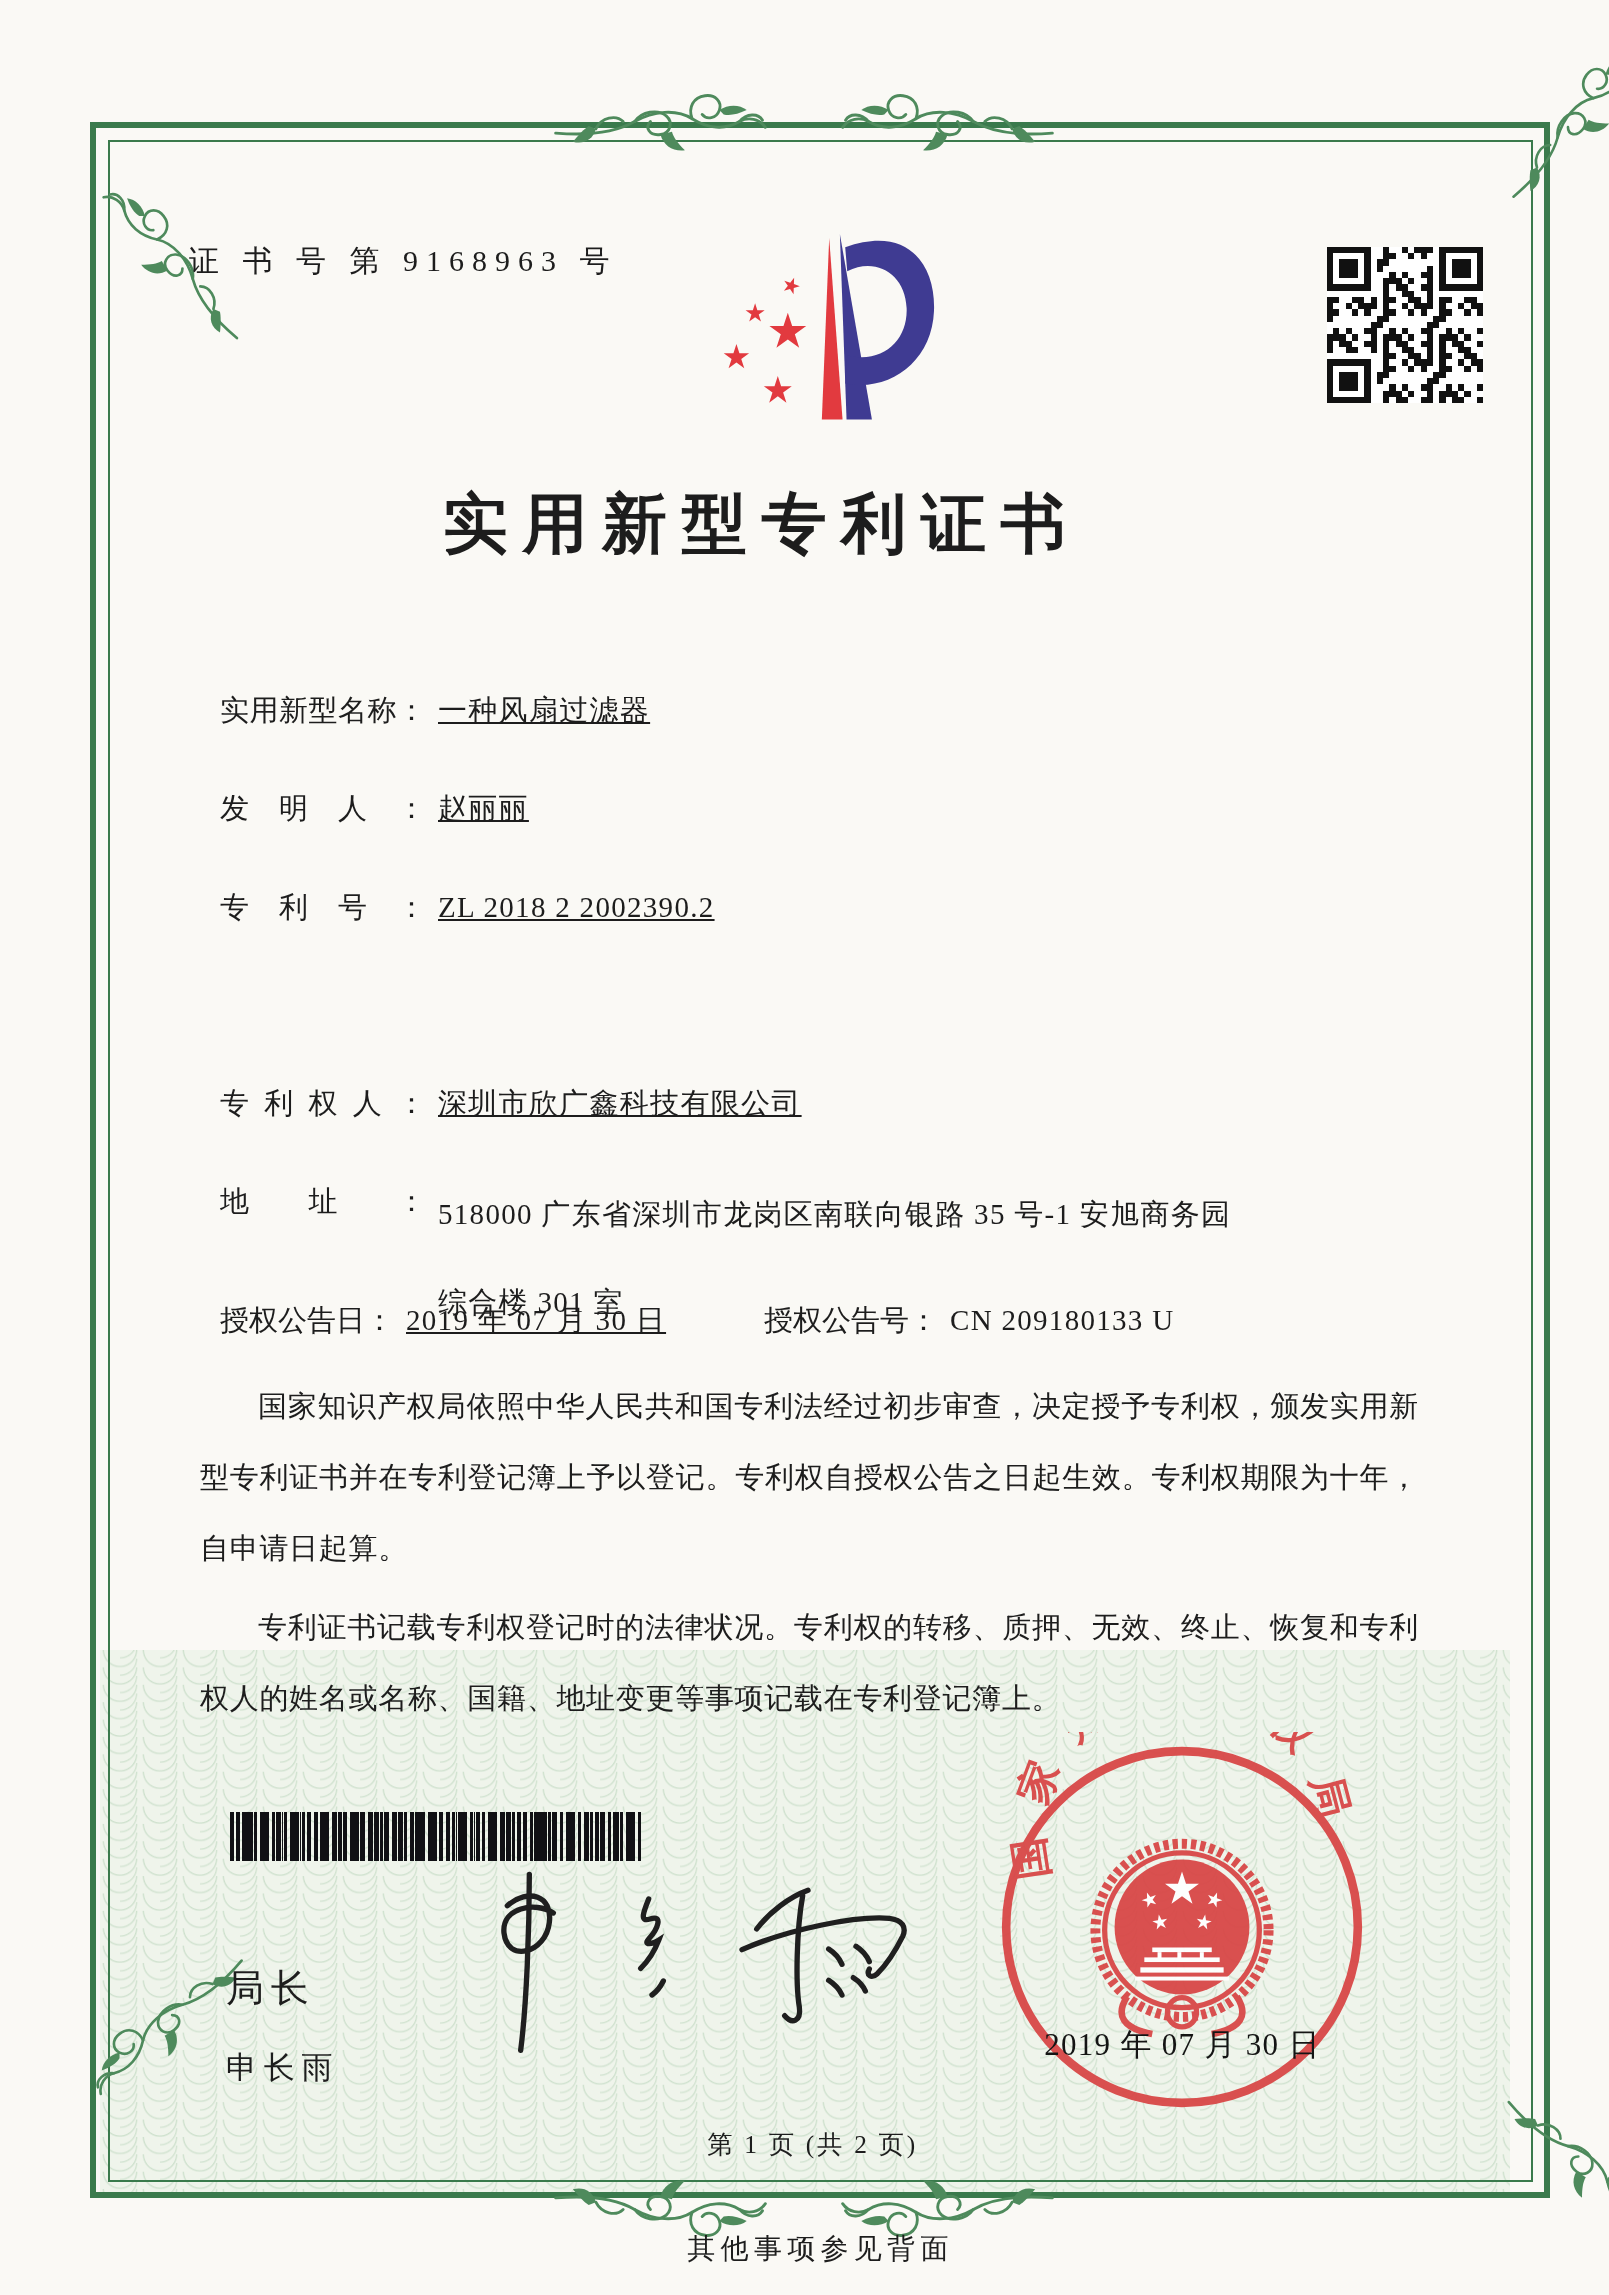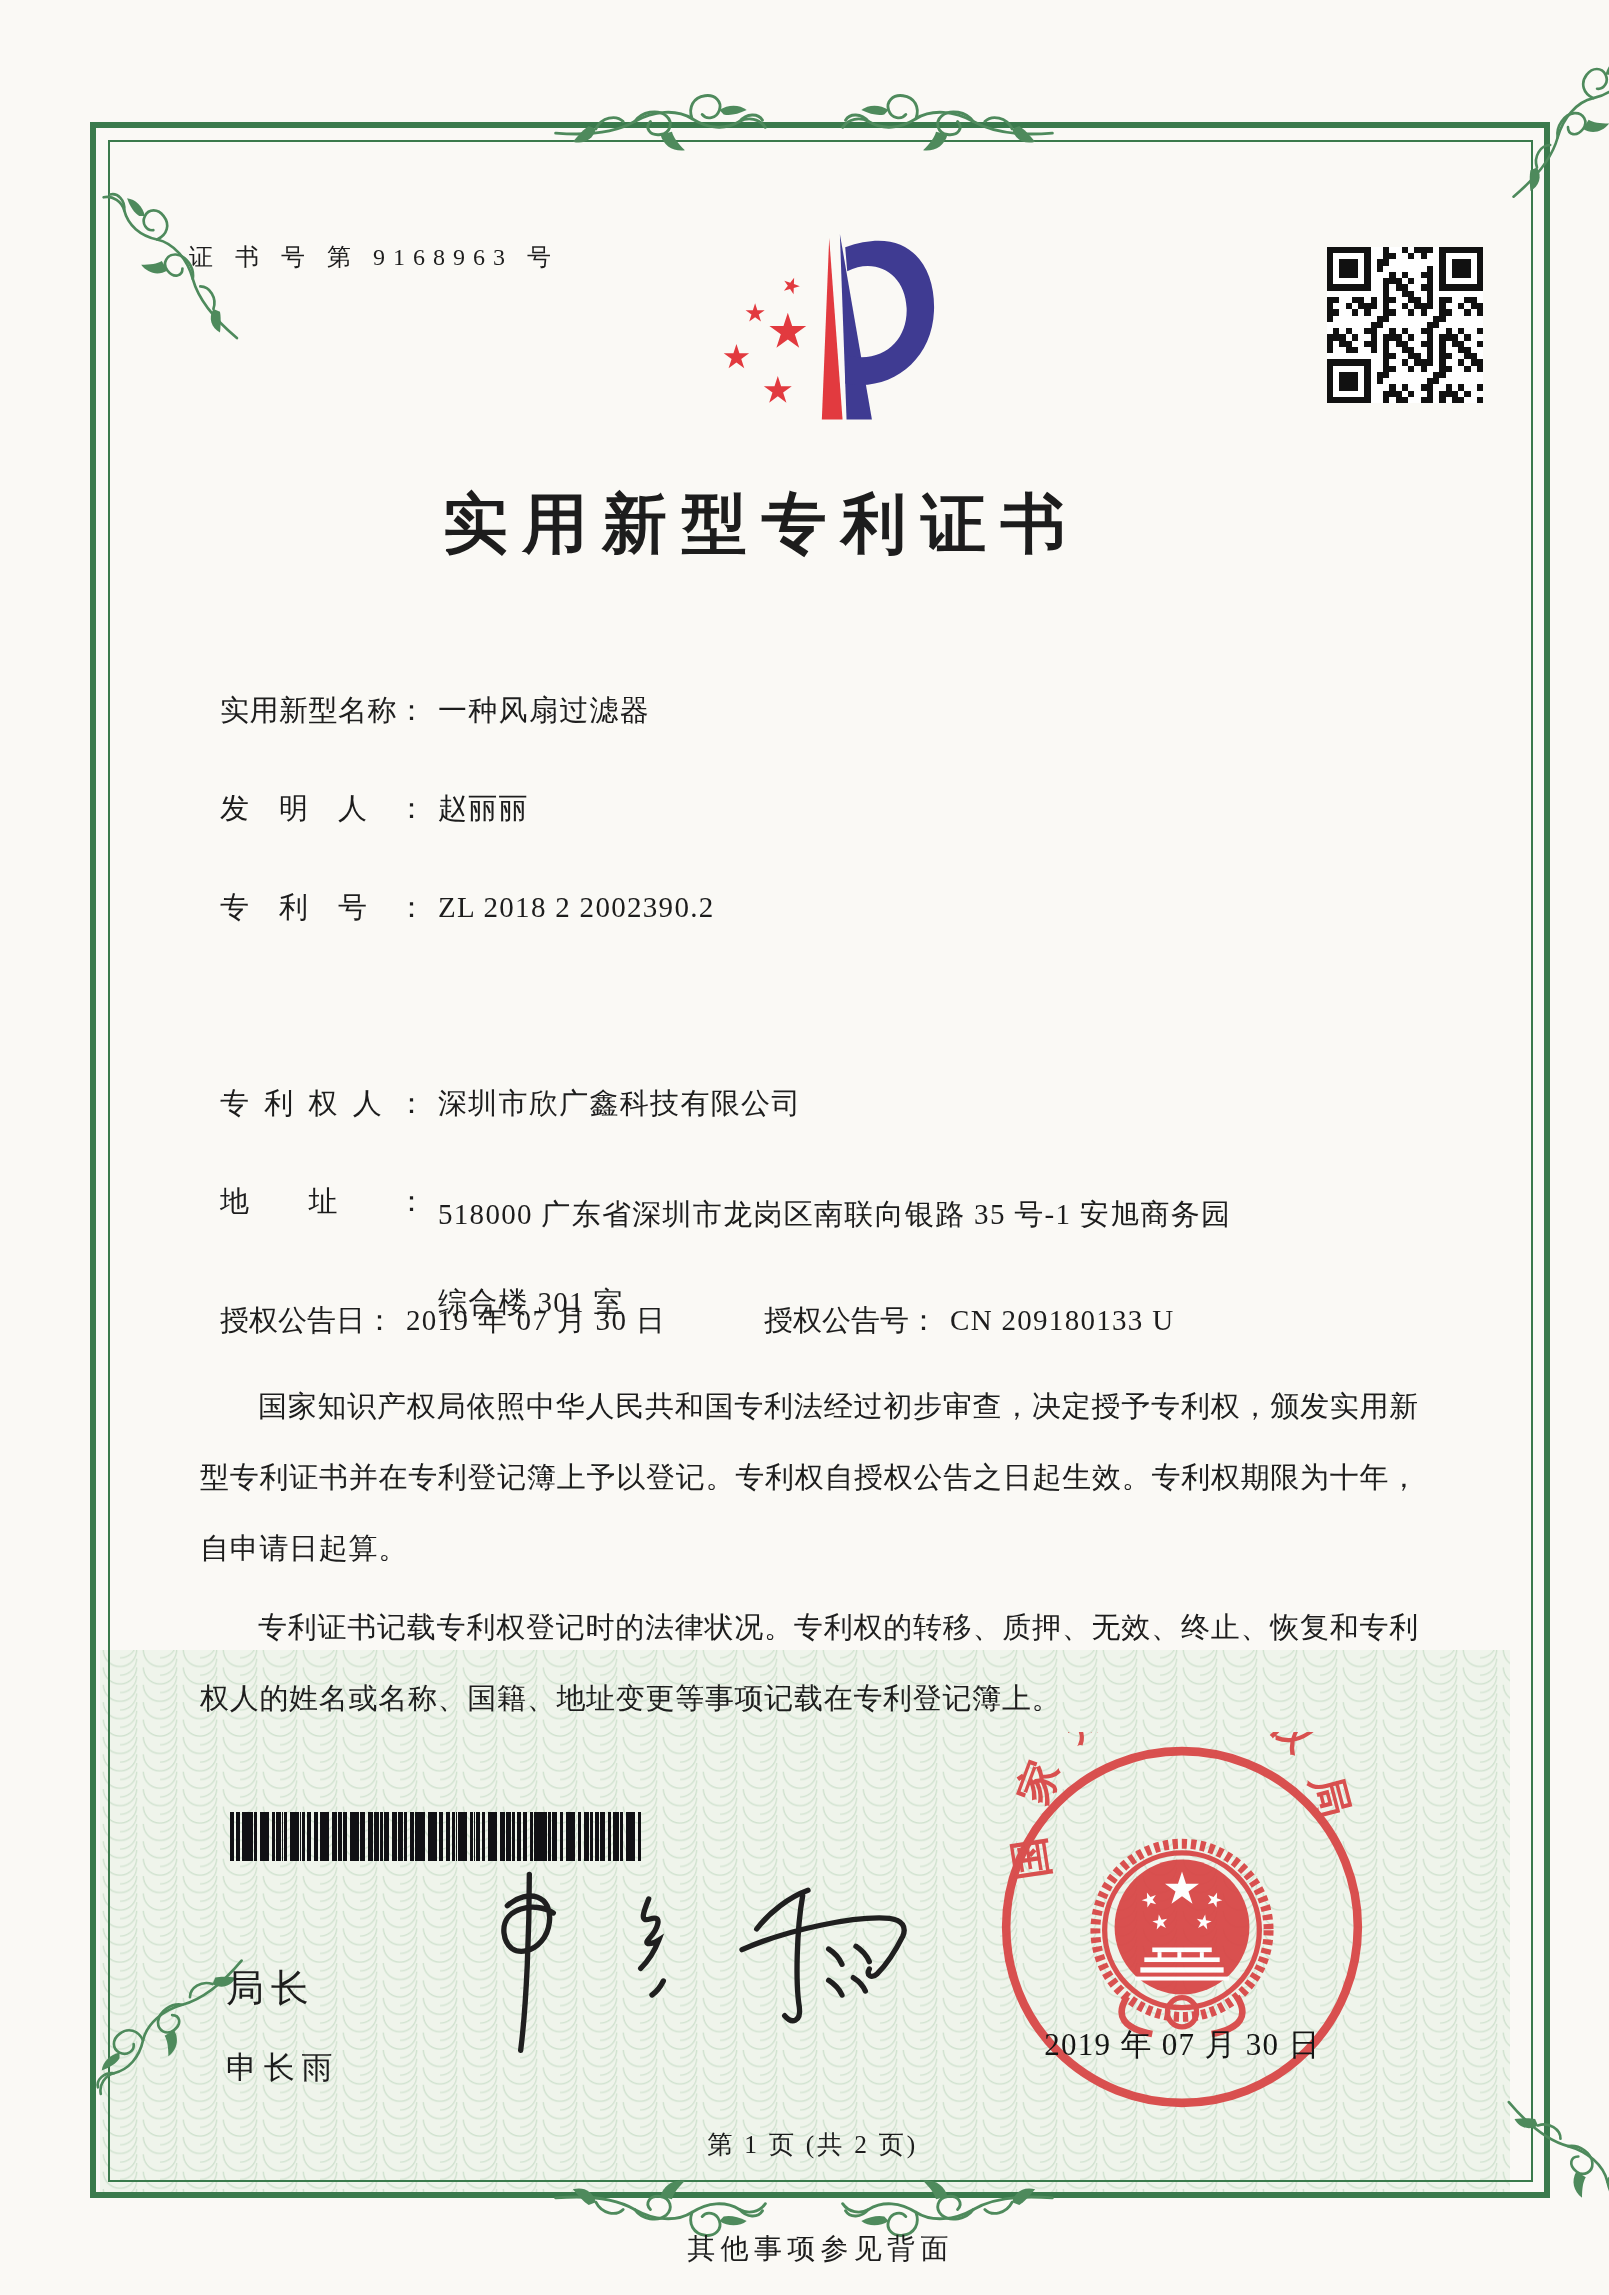--- a/index.html
+++ b/index.html
@@ -24,28 +24,28 @@
   .orn{position:absolute;width:200px;height:73px;z-index:2;}
   .orn-ct-r{left:804px;top:90px;width:287px;height:79px;}
   .orn-ct-l{left:517px;top:90px;width:287px;height:79px;transform:scaleX(-1);}
   .orn-cb-r{left:804px;top:2162px;width:287px;height:79px;transform:scaleY(-1);}
   .orn-cb-l{left:517px;top:2162px;width:287px;height:79px;transform:scale(-1,-1);}
   .orn-tl{left:100px;top:160px;transform:rotate(45deg);transform-origin:0 50%;}
   .orn-tr{left:1309px;top:160px;transform:scaleX(-1) rotate(45deg);transform-origin:100% 50%;}
   .orn-bl{left:100px;top:2061px;transform:rotate(-45deg);transform-origin:0 50%;}
   .orn-br{left:1309px;top:2061px;transform:scaleX(-1) rotate(-45deg);transform-origin:100% 50%;}
 
-  .cert-no{position:absolute;left:189px;top:241px;font-size:24px;letter-spacing:8px;z-index:3;}
+  .cert-no{position:absolute;left:189px;top:241px;font-size:30px;letter-spacing:8px;z-index:3;}
   .logo{position:absolute;left:661px;top:199px;width:287px;height:224px;z-index:3;}
   .qr{position:absolute;left:1327px;top:247px;width:156px;height:156px;z-index:3;}
   .qr svg{width:100%;height:100%;shape-rendering:crispEdges;}
   .title{position:absolute;left:0;top:480px;width:1523px;margin:0;text-align:center;
     font-size:65px;font-weight:700;letter-spacing:14.7px;z-index:3;}
 
-  .row{position:absolute;left:220px;width:1283px;font-size:29px;line-height:1;z-index:3;}
+  .row{position:absolute;left:220px;width:1283px;font-size:29px;line-height:1;z-index:3;text-decoration:underline;}
   .flabel{display:inline-block;width:206px;text-align:justify;text-align-last:justify;vertical-align:top;}
   .fvalue{margin-left:12px;letter-spacing:1.3px;}
   .row-addr .flabel{padding-top:17.4px;}
   .row-addr .fvalue{display:inline-block;width:822px;line-height:88px;vertical-align:top;overflow-wrap:anywhere;}
   .glabel{display:inline-block;vertical-align:top;}
   .g2{position:absolute;left:544px;top:0;}
 
   .paras{position:absolute;left:192px;top:1363px;width:1235px;z-index:3;}
   .paras p{margin:8px;font-size:29px;line-height:71px;letter-spacing:0.7px;text-align:justify;text-indent:2em;}
 

